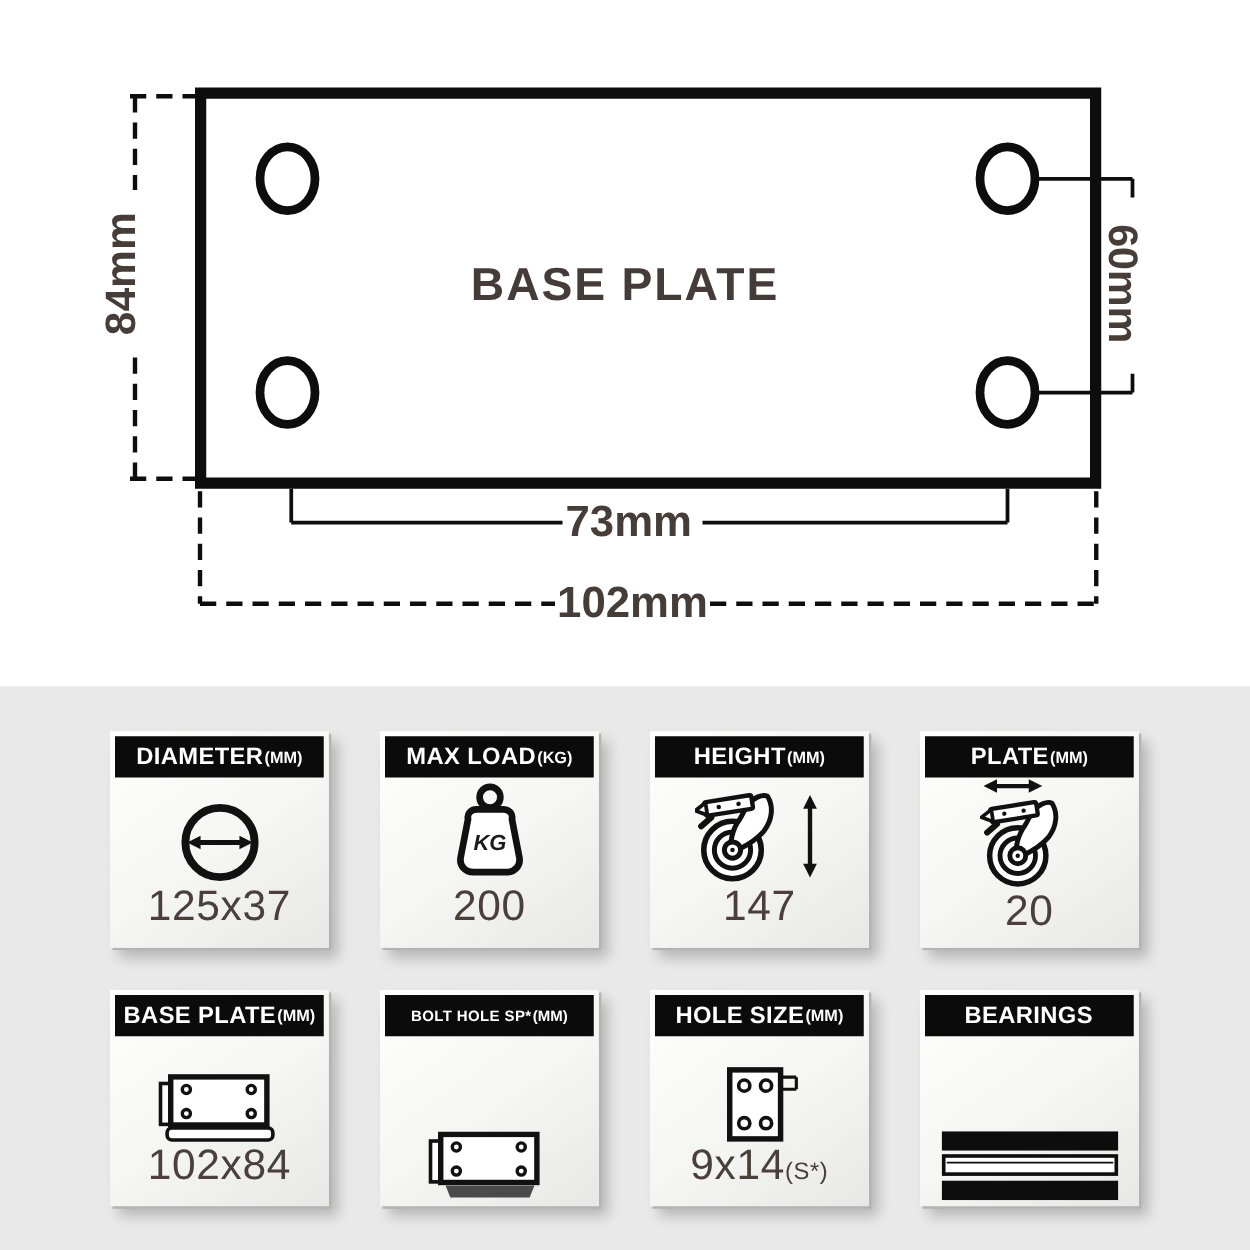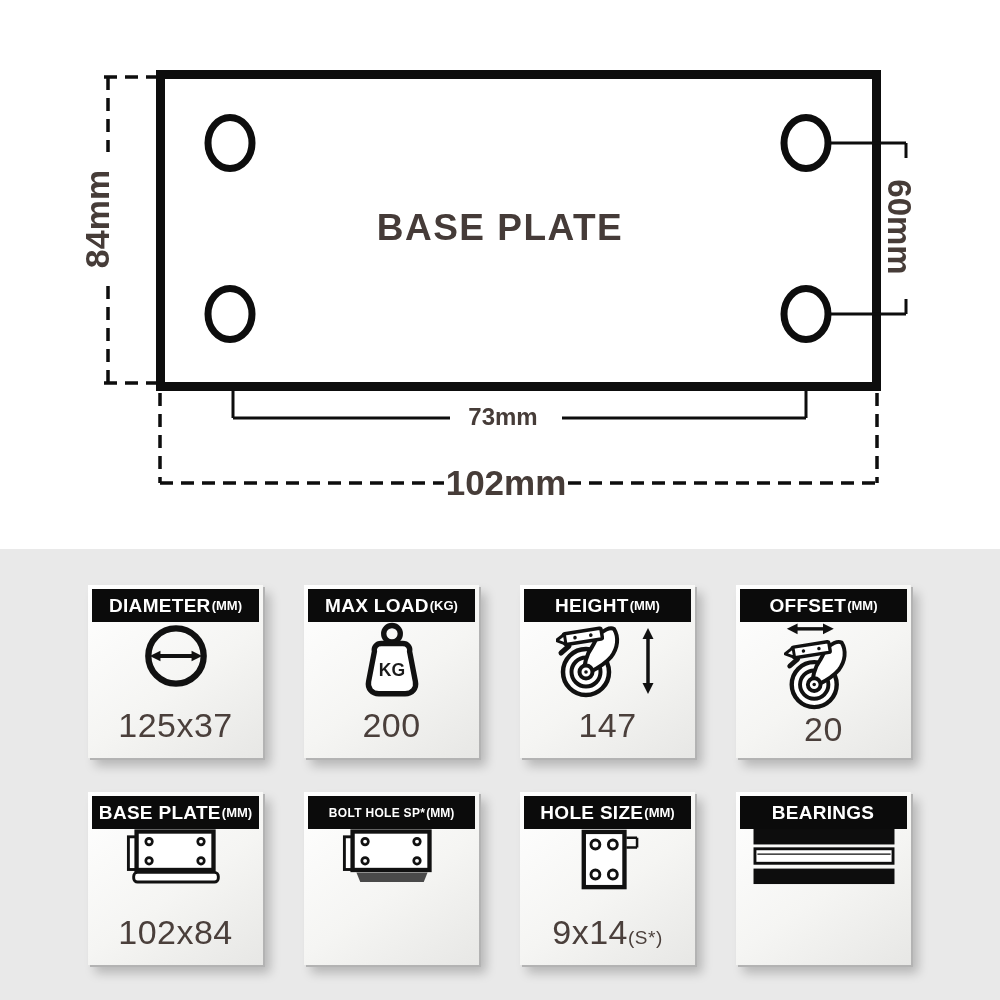--- a/index.html
+++ b/index.html
@@ -13,21 +13,21 @@
   .diagram-svg{position:absolute;left:0;top:0;}
   .diagram-title{
     position:absolute;left:500px;top:228px;transform:translate(-50%,-50%);
     font-size:37px;font-weight:bold;letter-spacing:1.5px;color:#453b38;white-space:nowrap;
   }
   .dim{
     position:absolute;font-weight:bold;color:#463c38;white-space:nowrap;line-height:1;
   }
   .dim-84{left:97px;top:219px;transform:translate(-50%,-50%) rotate(-90deg);font-size:34px;}
   .dim-60{left:899px;top:227px;transform:translate(-50%,-50%) rotate(90deg);font-size:33px;}
-  .dim-73{left:503px;top:417px;transform:translate(-50%,-50%);font-size:24px;}
+  .dim-73{left:503px;top:417px;transform:translate(-50%,-50%);font-size:35px;}
   .dim-102{left:506px;top:482px;transform:translate(-50%,-50%);font-size:35px;}
 
   
   .bottom-section{position:absolute;left:0;top:549px;width:1000px;height:451px;background:#e9e9e9;}
   .card-row{position:absolute;left:88px;display:flex;gap:41px;}
   .row-1{top:36px;}
   .row-2{top:243px;}
   .card{
     width:175px;height:173px;box-sizing:border-box;padding:4px;
     background:linear-gradient(145deg,#ffffff 0%,#f5f5f3 55%,#e7e7e5 100%);
@@ -36,21 +36,21 @@
   }
   .card-header{
     flex:0 0 33px;background:#0b0b0b;color:#ffffff;
     display:flex;align-items:center;justify-content:center;
     font-weight:bold;white-space:nowrap;
   }
   .hdr-label{font-size:19px;letter-spacing:0.3px;}
   .hdr-unit{font-size:13px;margin-left:1px;}
   .card-header.tight .hdr-label{font-size:12px;}
   .card-header.tight .hdr-unit{font-size:12px;}
-  .card-body{flex:1;display:flex;align-items:flex-start;justify-content:center;}
+  .card-body{flex:1;display:flex;align-items:flex-end;justify-content:center;font-style:italic;}
   .card-value{
     text-align:center;font-weight:normal;font-size:34px;color:#4a3f3b;
     letter-spacing:0.5px;line-height:1;padding-bottom:12px;min-height:34px;white-space:nowrap;
   }
   .value-suffix{font-size:19px;}
   .icon-kg-text{font-weight:bold;}
 </style>
 </head>
 <body>
 
@@ -161,21 +161,21 @@
             <polygon points="92,6 86.5,17 97.5,17" fill="#111"></polygon>
             <polygon points="92,72 86.5,61 97.5,61" fill="#111"></polygon>
           </g>
         </svg>
       </div>
       <div class="card-value">147</div>
     </div>
 
     <div class="card">
       <div class="card-header">
-        <span class="hdr-label">OFFSET</span>
+        <span class="hdr-label">PLATE</span>
           <span class="hdr-unit">(MM)</span>
       </div>
       <div class="card-body">
         <svg width="80" height="90" viewBox="0 0 80 92">
           <g>
             <line x1="10" y1="7" x2="42" y2="7" stroke="#111" stroke-width="3.5"></line>
             <polygon points="2,7 13,1.5 13,12.5" fill="#111"></polygon>
             <polygon points="50,7 39,1.5 39,12.5" fill="#111"></polygon>
           </g>
           <g transform="translate(0,14)">

